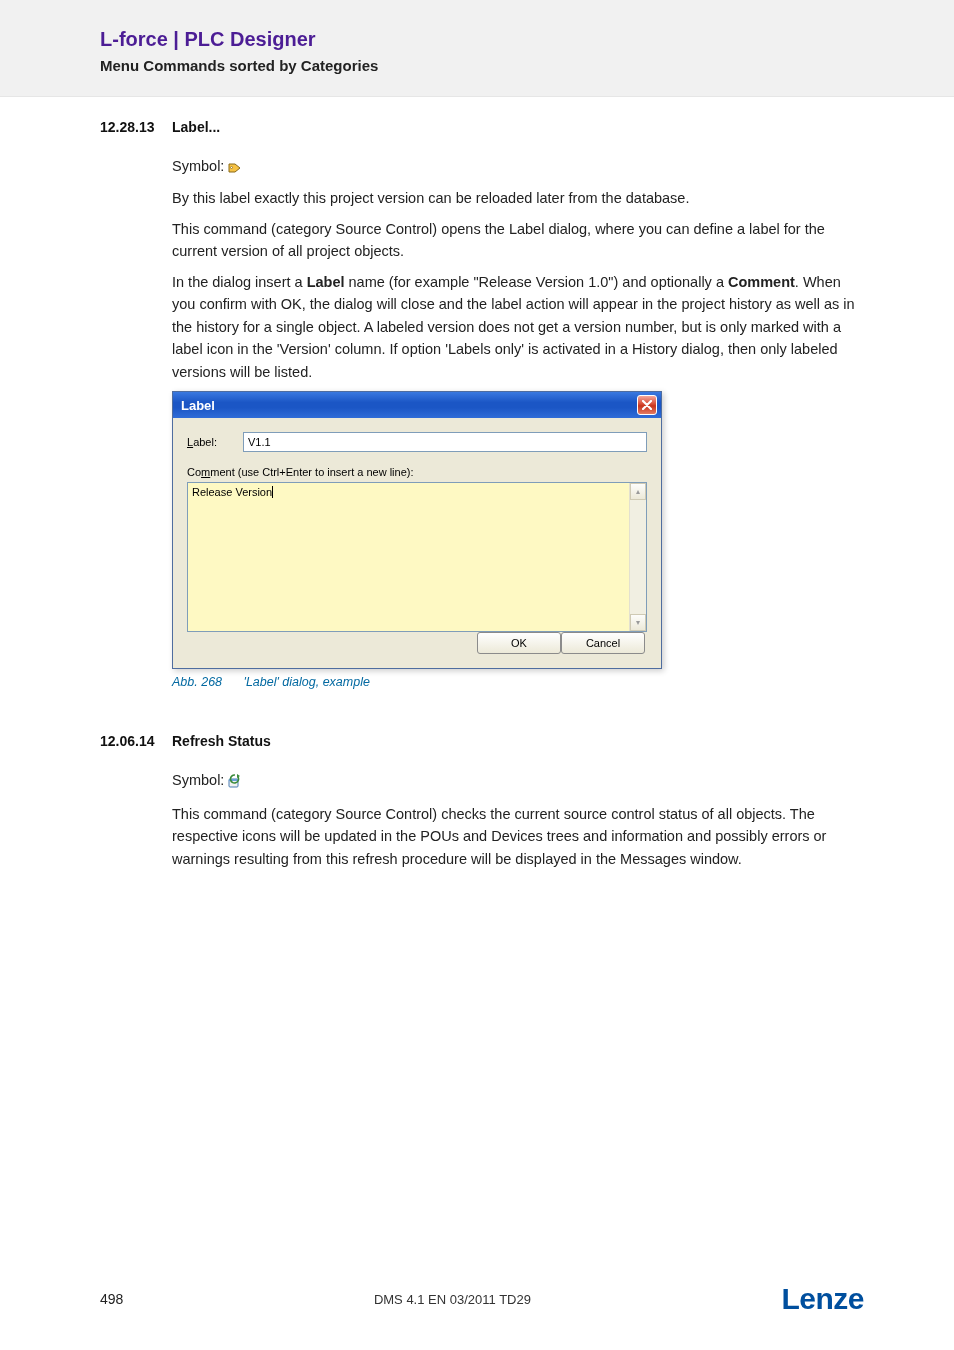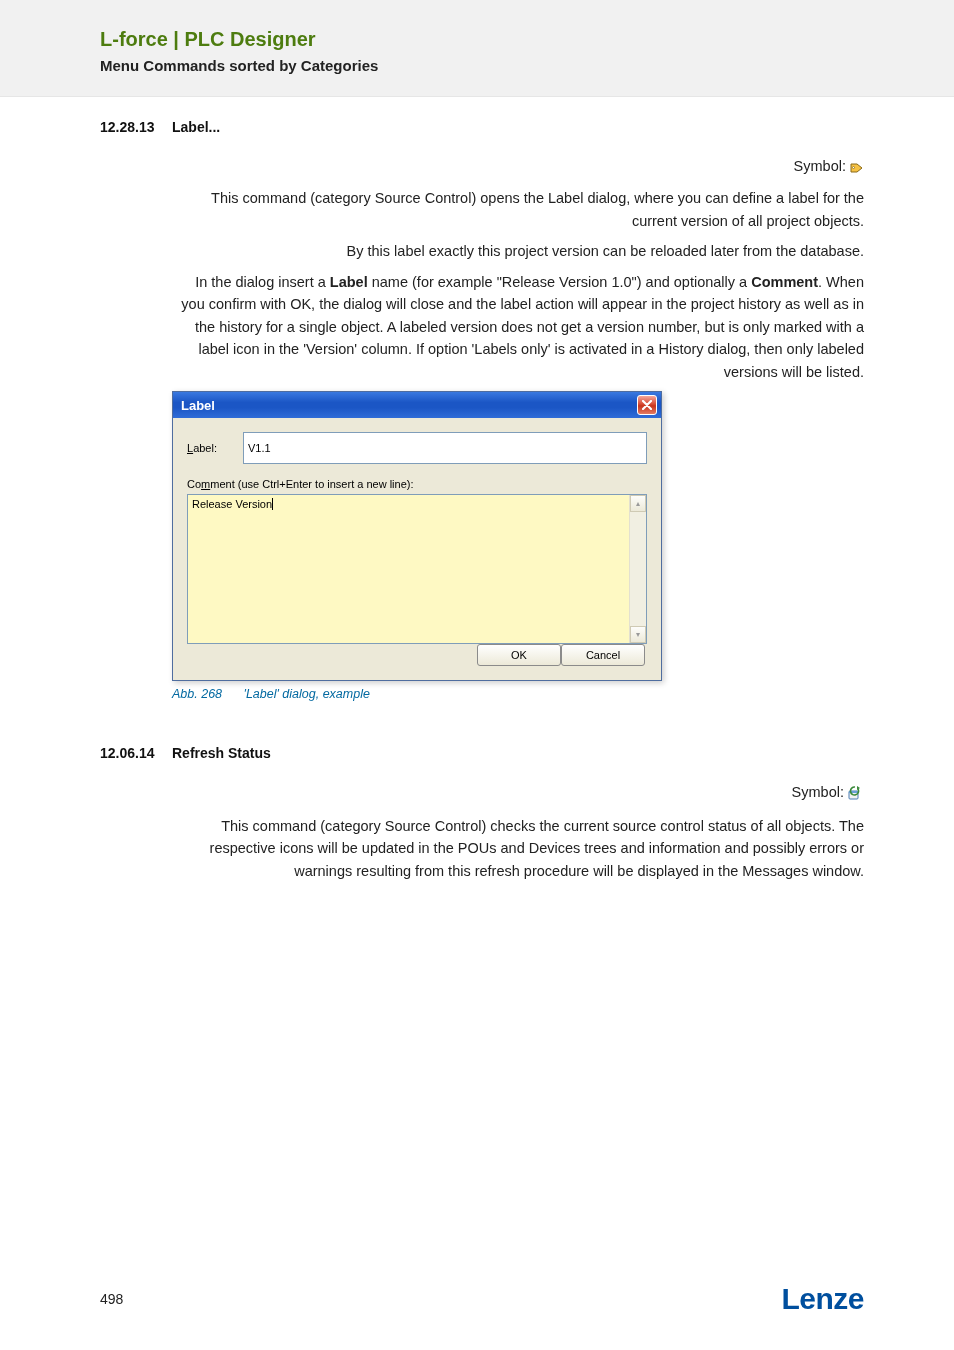--- a/index.html
+++ b/index.html
@@ -12,21 +12,21 @@
     position: relative;
   }
   .header-band {
     background: #f1f1f1;
     padding: 28px 0 10px 100px;
     border-bottom: 1px solid #e6e6e6;
   }
   .doc-title {
     font-size: 20px;
     font-weight: 700;
-    color: #4d7c0f;
+    color: #4c1d95;
     margin-bottom: 6px;
   }
   .doc-subtitle {
     font-size: 15px;
     color: #222;
     font-weight: 700;
     margin-bottom: 12px;
   }
   .content {
     padding: 22px 90px 0 100px;
@@ -46,21 +46,20 @@
   .sec-title {
     font-weight: 700;
     font-size: 14px;
     color: #111;
   }
   .sec-body {
     margin-left: 72px;
     font-size: 14.5px;
     line-height: 1.55;
     color: #222;
-    text-align: right;
   }
   .sec-body p { margin-bottom: 8px; }
   .sym-row { margin-bottom: 10px; }
   .label-icon {
     display: inline-block;
     vertical-align: -2px;
   }
   .refresh-icon { display:inline-block; vertical-align:-3px; }
 
   
@@ -94,21 +93,21 @@
     display: flex;
     align-items: center;
     justify-content: center;
   }
   .dialog-body { padding: 14px 14px 14px 14px; }
   .row { display:flex; align-items:center; margin-bottom:14px; }
   .row .lbl { width: 56px; }
   .row .lbl .ul { text-decoration: underline; }
   .row input[type=text] {
     flex: 1;
-    height: 32px;
+    height: 20px;
     border: 1px solid #7f9db9;
     background: #fff;
     padding: 2px 4px;
     font-family: Tahoma, Arial, sans-serif;
     font-size: 11px;
   }
   .clabel { margin-bottom: 4px; }
   .textarea-wrap {
     display:flex;
     border: 1px solid #7f9db9;
@@ -208,22 +207,22 @@
   <div class="sec-body">
     <p class="sym-row">
       <span>Symbol:</span>
       <span class="label-icon">
         <svg width="14" height="12" viewBox="0 0 14 12">
           <path d="M1 3 L7 3 L12 7 L7 11 L1 11 Z" fill="#f6c244" stroke="#8a6a1a" stroke-width="1"></path>
           <circle cx="3.5" cy="6.5" r="1" fill="#fff" stroke="#8a6a1a" stroke-width="0.7"></circle>
         </svg>
       </span>
     </p>
+    <p>By this label exactly this project version can be reloaded later from the database.</p>
     <p>This command (category Source Control) opens the Label dialog, where you can define a label for the current version of all project objects.</p>
-    <p>By this label exactly this project version can be reloaded later from the database.</p>
     <p>
       <span>In the dialog insert a </span><b>Label</b><span> name (for example "Release Version 1.0") and optionally a </span><b>Comment</b><span>. When you confirm with OK, the dialog will close and the label action will appear in the project history as well as in the history for a single object. A labeled version does not get a version number, but is only marked with a label icon in the 'Version' column. If option 'Labels only' is activated in a History dialog, then only labeled versions will be listed.</span>
     </p>
   </div>
 
   <div class="dialog-wrap">
     <div class="dialog">
       <div class="titlebar">
         <span>Label</span>
         <div class="close-btn">
@@ -285,14 +284,15 @@
         </svg>
       </span>
     </p>
     <p>This command (category Source Control) checks the current source control status of all objects. The respective icons will be updated in the POUs and Devices trees and information and possibly errors or warnings resulting from this refresh procedure will be displayed in the Messages window.</p>
   </div>
 
 </div>
 
 <div class="footer">
   <span class="pg">498</span>
+  <span class="mid">DMS 4.1 EN 03/2011 TD29</span>
   <span class="lenze-logo">Lenze</span>
 </div>
 
 </body></html>

